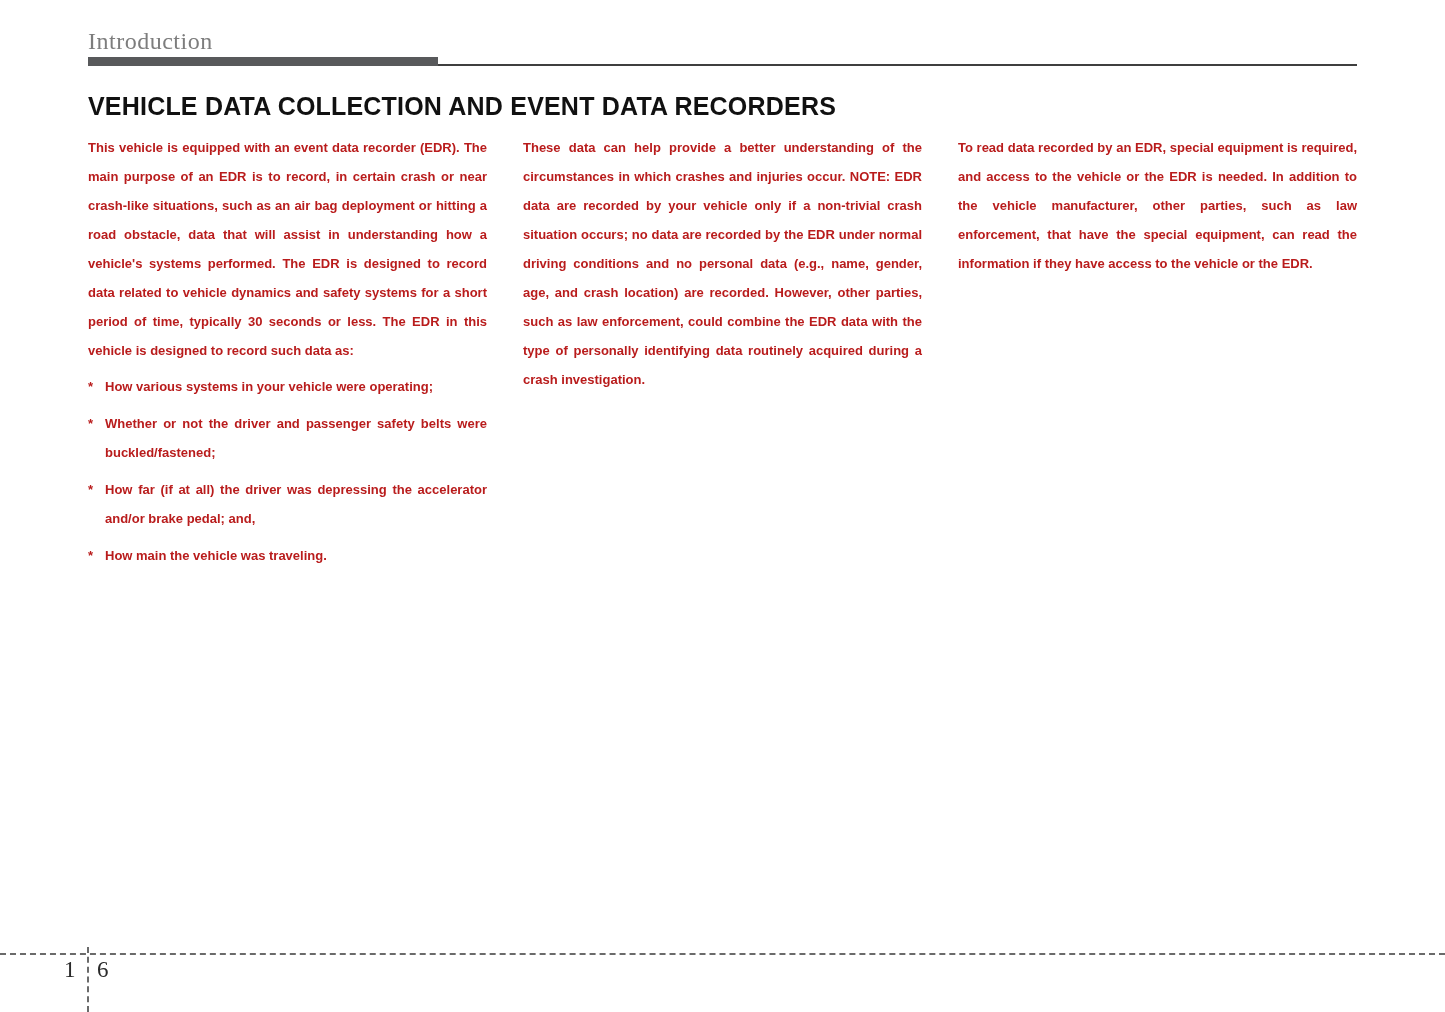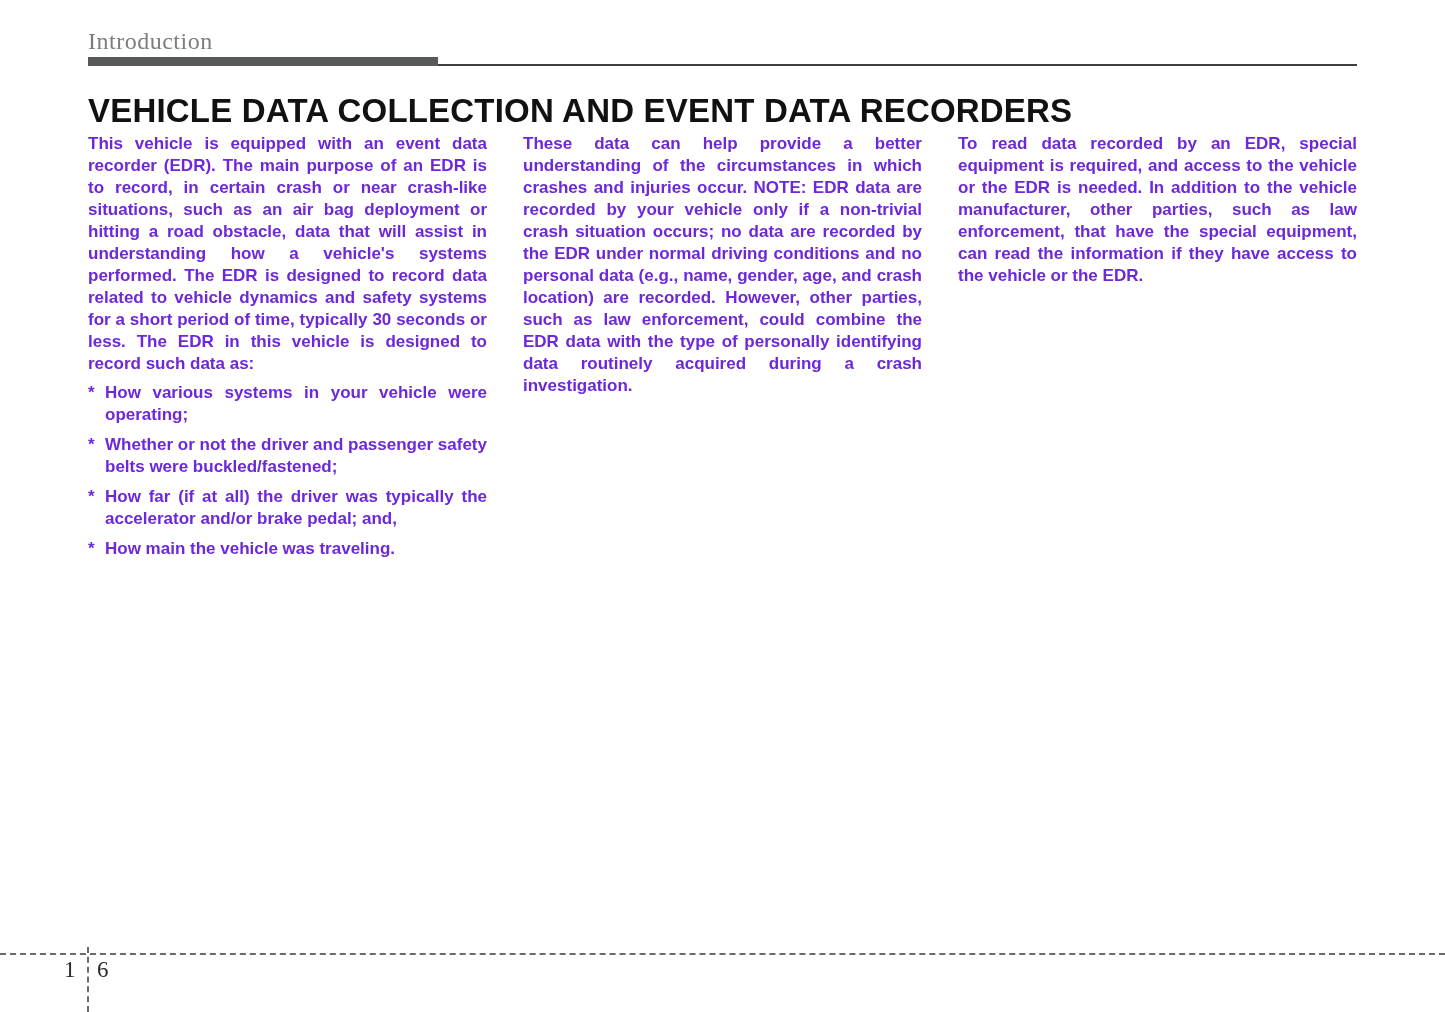--- a/index.html
+++ b/index.html
@@ -38,42 +38,42 @@
     top: 57px;
     height: 9px;
     background: #58595b;
   }
   
   .page-title {
     position: absolute;
     left: 88px;
     top: 92px;
     width: 1269px;
-    font-size: 33px;
+    font-size: 25px;
     font-weight: bold;
     color: #111111;
     letter-spacing: 0.2px;
     white-space: nowrap;
   }
   
   .columns {
     position: absolute;
     left: 88px;
     top: 133px;
     width: 1269px;
     display: flex;
     gap: 36px;
   }
   .col {
     flex: 1 1 0;
     min-width: 0;
-    font-size: 17px;
+    font-size: 13px;
     font-weight: bold;
-    line-height: 22px;
-    color: #6d28d9;
+    line-height: 29px;
+    color: #b91c1c;
   }
   .col p {
     margin: 0 0 7px 0;
     text-align: justify;
   }
   .bullet-list {
     margin: 0;
     padding: 0;
     list-style: none;
   }
@@ -139,21 +139,21 @@
         <li class="bullet-item">
           <span class="bullet-marker">*</span>
           <span class="bullet-text">How various systems in your vehicle were operating;</span>
         </li>
         <li class="bullet-item">
           <span class="bullet-marker">*</span>
           <span class="bullet-text">Whether or not the driver and passenger safety belts were buckled/fastened;</span>
         </li>
         <li class="bullet-item">
           <span class="bullet-marker">*</span>
-          <span class="bullet-text">How far (if at all) the driver was typically the accelerator and/or brake pedal; and,</span>
+          <span class="bullet-text">How far (if at all) the driver was depressing the accelerator and/or brake pedal; and,</span>
         </li>
         <li class="bullet-item">
           <span class="bullet-marker">*</span>
           <span class="bullet-text">How main the vehicle was traveling.</span>
         </li>
       </ul>
     </div>
 
     <div class="col">
       <p>These data can help provide a better understanding of the circumstances in which crashes and injuries occur. NOTE: EDR data are recorded by your vehicle only if a non-trivial crash situation occurs; no data are recorded by the EDR under normal driving conditions and no personal data (e.g., name, gender, age, and crash location) are recorded. However, other parties, such as law enforcement, could combine the EDR data with the type of personally identifying data routinely acquired during a crash investigation.</p>

